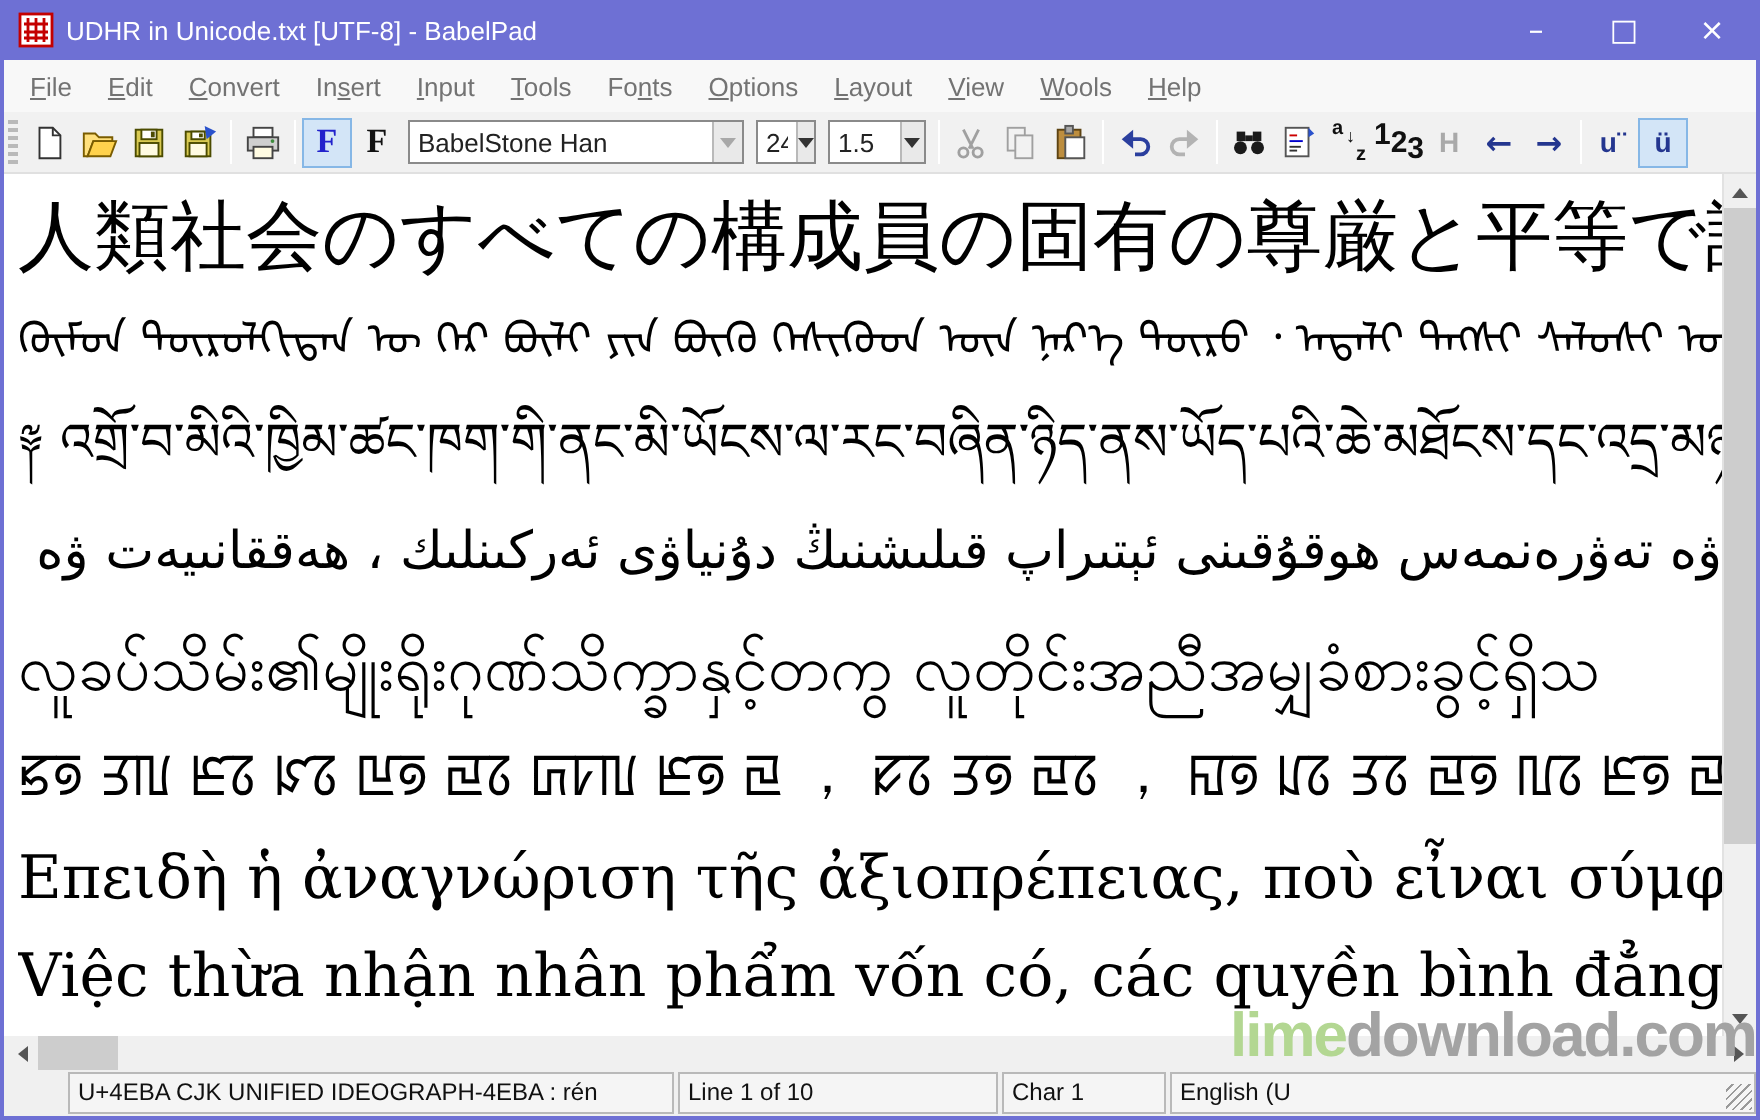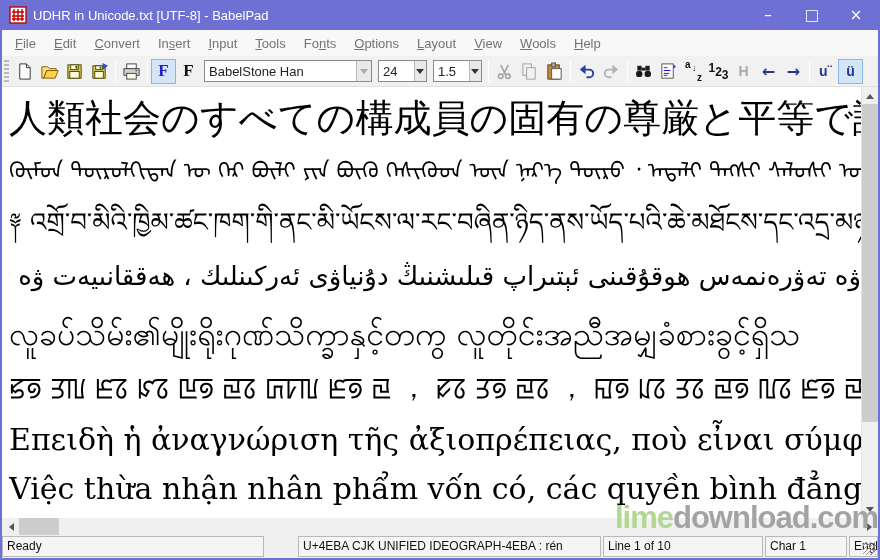--- a/index.html
+++ b/index.html
@@ -32,29 +32,29 @@
   .checked { background:#d3e5f7; border:1px solid #86b7e6; }
   .fblue { color:#2222cc; font-family:"Liberation Serif", serif; font-weight:bold; font-size:17px; }
   .fblack{ color:#111;    font-family:"Liberation Serif", serif; font-weight:bold; font-size:17px; }
   .combo { height:22px; display:flex; border:1px solid #8a8a8a; background:#fff; margin:0 3px; flex:0 0 auto;}
   .combo input { border:none; outline:none; font-size:13px; padding:0 4px; font-family:"Liberation Sans", sans-serif;
                  width:100%; height:100%; background:#fff; color:#222; }
   .combo-arrow { width:17px; height:100%; background:#e9e9e9; border-left:1px solid #b9b9b9;
                  display:flex; align-items:center; justify-content:center; }
   .combo-arrow::after { content:""; border:4px solid transparent; border-top:5px solid #333; margin-top:5px; }
   .combo-arrow.dis::after { border-top-color:#a8a8a8; }
-  .w-font { width:168px;justify-content:space-between; } .w-size { width:49px; } .w-space { width:49px; }
+  .w-font { width:168px;justify-content:space-between; } .w-size { width:30px; } .w-space { width:49px; }
   .txtbtn { font-weight:bold; font-size:14px; color:#24368f; }
   .gray   { color:#a9a9a9; }
   .navarr { font-family:"DejaVu Sans", sans-serif; font-size:16px; font-weight:bold; color:#24368f; }
   .azicon { position:relative; width:19px; height:19px; font-size:10px; font-weight:bold; color:#111; }
   .azicon .t { position:absolute; left:1px; top:-3px; }
   .azicon .b { position:absolute; right:1px; bottom:-2px; }
   .azicon .ar{ position:absolute; left:8px; top:1px; font-size:9px; color:#111; }
-  .numicon { font-weight:bold; color:#111; font-size:12px; letter-spacing:0; }
+  .numicon { font-weight:bold; color:#111; font-size:15px; letter-spacing:0; }
   .numicon .n1 { vertical-align:4px; } .numicon .n3 { vertical-align:-3px; }
 
   
   .bodyrow { flex:1 1 auto; display:flex; min-height:0; background:#fff; }
   .editor { flex:1 1 auto; overflow:hidden; padding:3px 0 0 7px; background:#fff; }
   .line { white-space:nowrap; overflow:hidden; color:#000; }
   .l0 { font-family:"DejaVu Serif","Liberation Serif",serif; font-size:38px; height:58px; line-height:56px; }
   .l1 { font-family:"DejaVu Sans",sans-serif; font-size:22px; height:47px; line-height:46px; }
   .l2 { font-family:"DejaVu Sans",sans-serif; font-size:26px; height:56px; line-height:54px; }
   .l3 { font-family:"DejaVu Sans",sans-serif; font-size:26px; height:54px; line-height:50px; direction:rtl; }
@@ -302,21 +302,20 @@
           <span class="tri-left"></span>
         </div>
     <div class="h-thumb"></div>
     <div class="h-track"></div>
     <div class="h-btn">
           <span class="tri-right"></span>
         </div>
   </div>
 
   <div class="statusbar">
-    <div class="sb-panel p1">Ready</div>
     <div class="sb-panel p2">U+4EBA CJK UNIFIED IDEOGRAPH-4EBA : rén</div>
     <div class="sb-panel p3">Line 1 of 10</div>
     <div class="sb-panel p4">Char 1</div>
     <div class="sb-panel p5"><span>English (U</span><span class="grip"></span></div>
   </div>
 
 </div>
 
 <div class="watermark">
   <span id="wm-lime" style="color: rgb(179, 215, 146);">lime</span><span id="wm-rest" style="color: rgb(163, 163, 163);">download.com</span>

